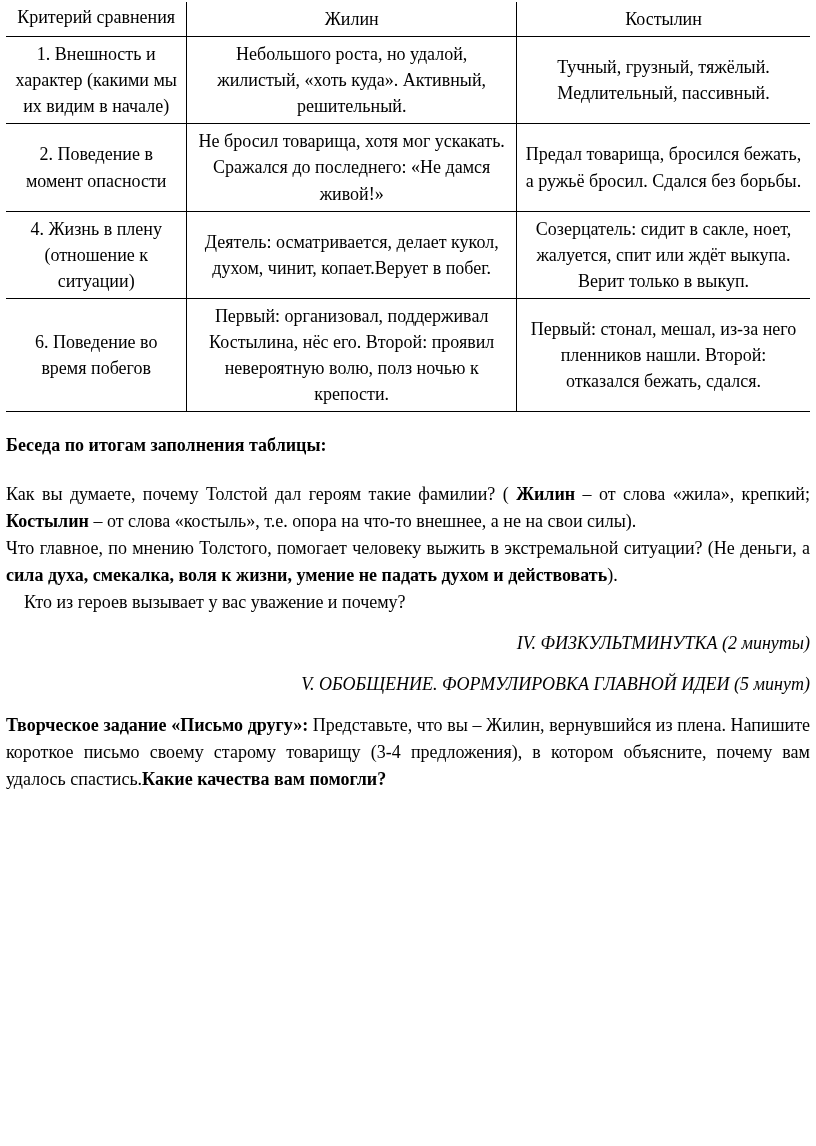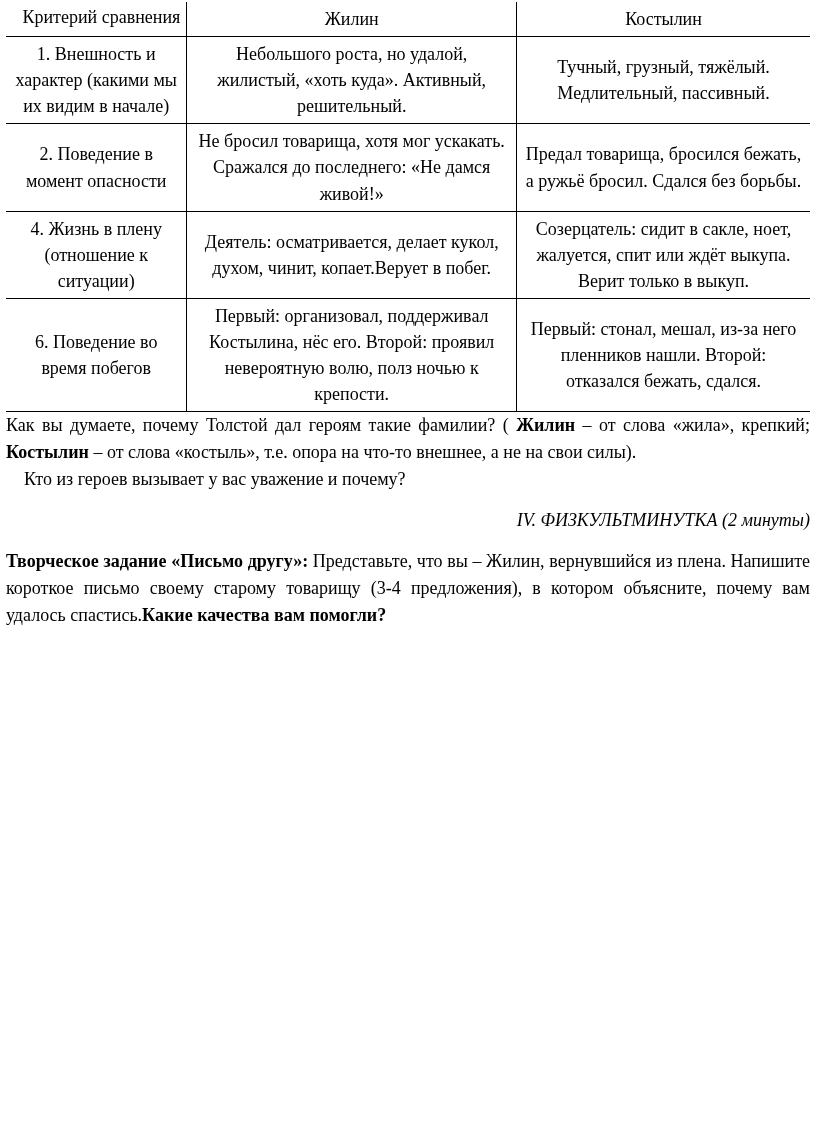--- a/index.html
+++ b/index.html
@@ -20,21 +20,21 @@
   .cmp th, .cmp td {
     border: 1px solid #000000;
     text-align: center;
     vertical-align: middle;
     padding: 4px 6px;
   }
   .cmp th { font-weight: normal; }
   .cmp tr > *:first-child { border-left: none; }
   .cmp tr > *:last-child  { border-right: none; }
   .cmp thead th { border-top: none; }
-  th.c1 { text-align: right; vertical-align: top; padding-top: 2px; }
+  th.c1 { text-align: center; vertical-align: top; padding-top: 2px; }
   .c1 { width: 22.5%; }
   .c2 { width: 41%; }
   .c3 { width: 36.5%; }
 
   .content { font-size: 18px; line-height: 1.5; }
   .disc-heading { font-weight: bold; margin: 20px 0 22px 0; }
   p.body { text-align: justify; }
   p.plain { text-align: left; margin-left: 18px; }
   .center { text-align: right; margin: 14px 0; font-style: italic; }
   .b { font-weight: bold; }
@@ -71,25 +71,28 @@
       <tr>
         <td class="c1">6. Поведение во время побегов</td>
         <td class="c2">Первый: организовал, поддерживал Костылина, нёс его. Второй: проявил невероятную волю, полз ночью к крепости.</td>
         <td class="c3">Первый: стонал, мешал, из-за него пленников нашли. Второй: отказался бежать, сдался.</td>
       </tr>
     </tbody>
   </table>
 
   <div class="content">
 
+    <p class="disc-heading">Беседа по итогам заполнения таблицы:</p>
 
     <p class="body"><span>Как вы думаете, почему Толстой дал героям такие фамилии? ( </span><span class="b">Жилин</span><span> – от слова «жила», крепкий; </span><span class="b">Костылин</span><span> – от слова «костыль», т.е. опора на что-то внешнее, а не на свои силы).</span></p>
 
+    <p class="body"><span>Что главное, по мнению Толстого, помогает человеку выжить в экстремальной ситуации? (Не деньги, а </span><span class="b">сила духа, смекалка, воля к жизни, умение не падать духом и действовать</span><span>).</span></p>
 
     <p class="plain">Кто из героев вызывает у вас уважение и почему?</p>
 
     <p class="center">IV. ФИЗКУЛЬТМИНУТКА (2 минуты)</p>
 
+    <p class="center">V. ОБОБЩЕНИЕ. ФОРМУЛИРОВКА ГЛАВНОЙ ИДЕИ (5 минут)</p>
 
     <p class="body"><span class="b">Творческое задание «Письмо другу»:</span><span> Представьте, что вы – Жилин, вернувшийся из плена. Напишите короткое письмо своему старому товарищу (3-4 предложения), в котором объясните, почему вам удалось спастись.</span><span class="b">Какие качества вам помогли?</span></p>
 
   </div>
 </div>
 
 </body></html>

